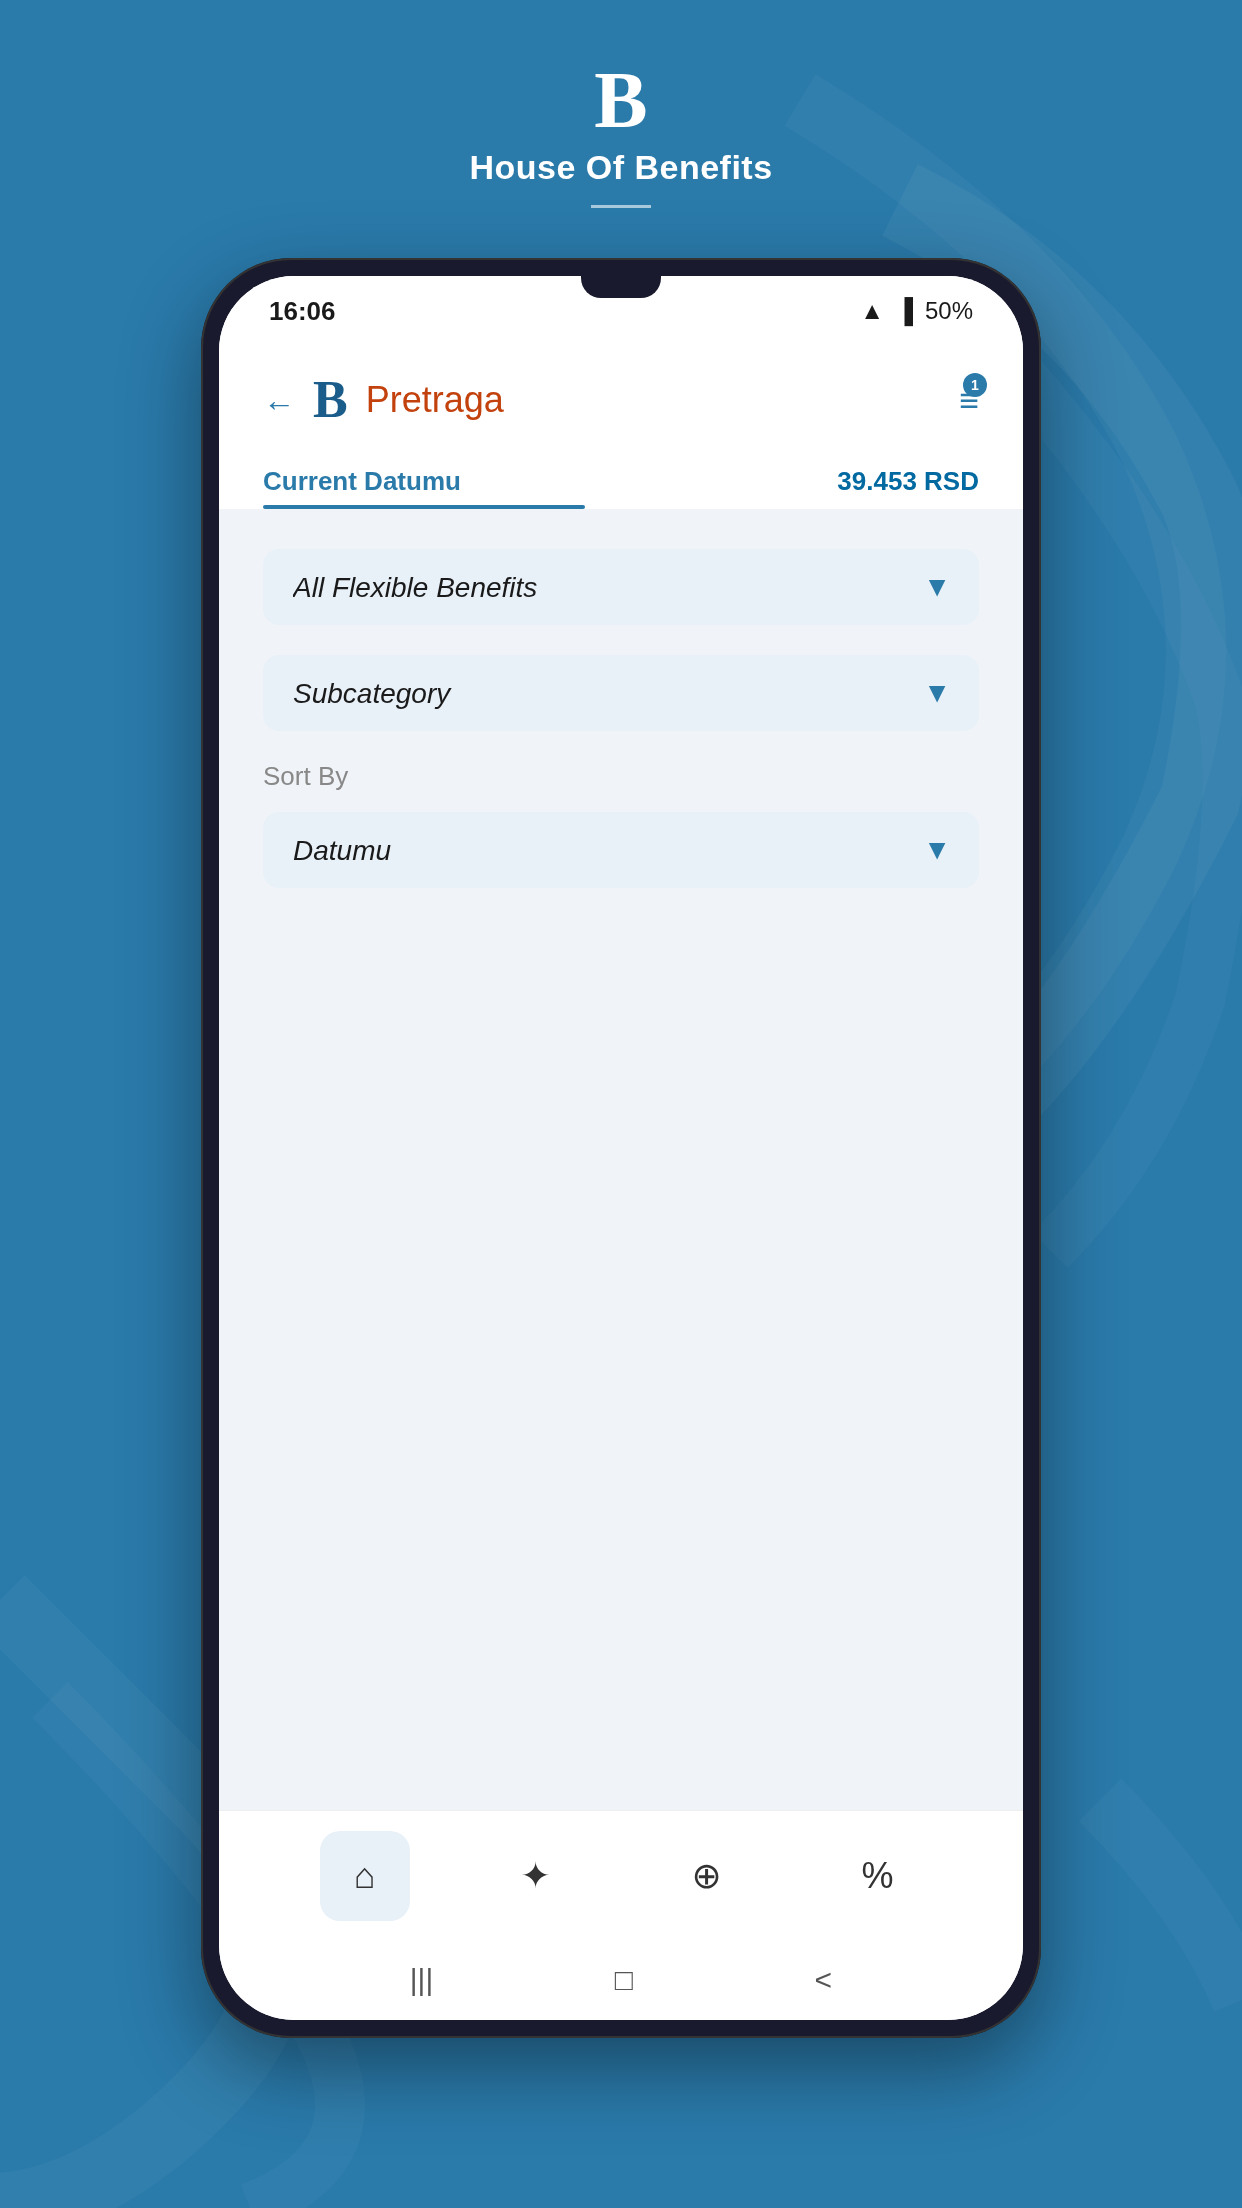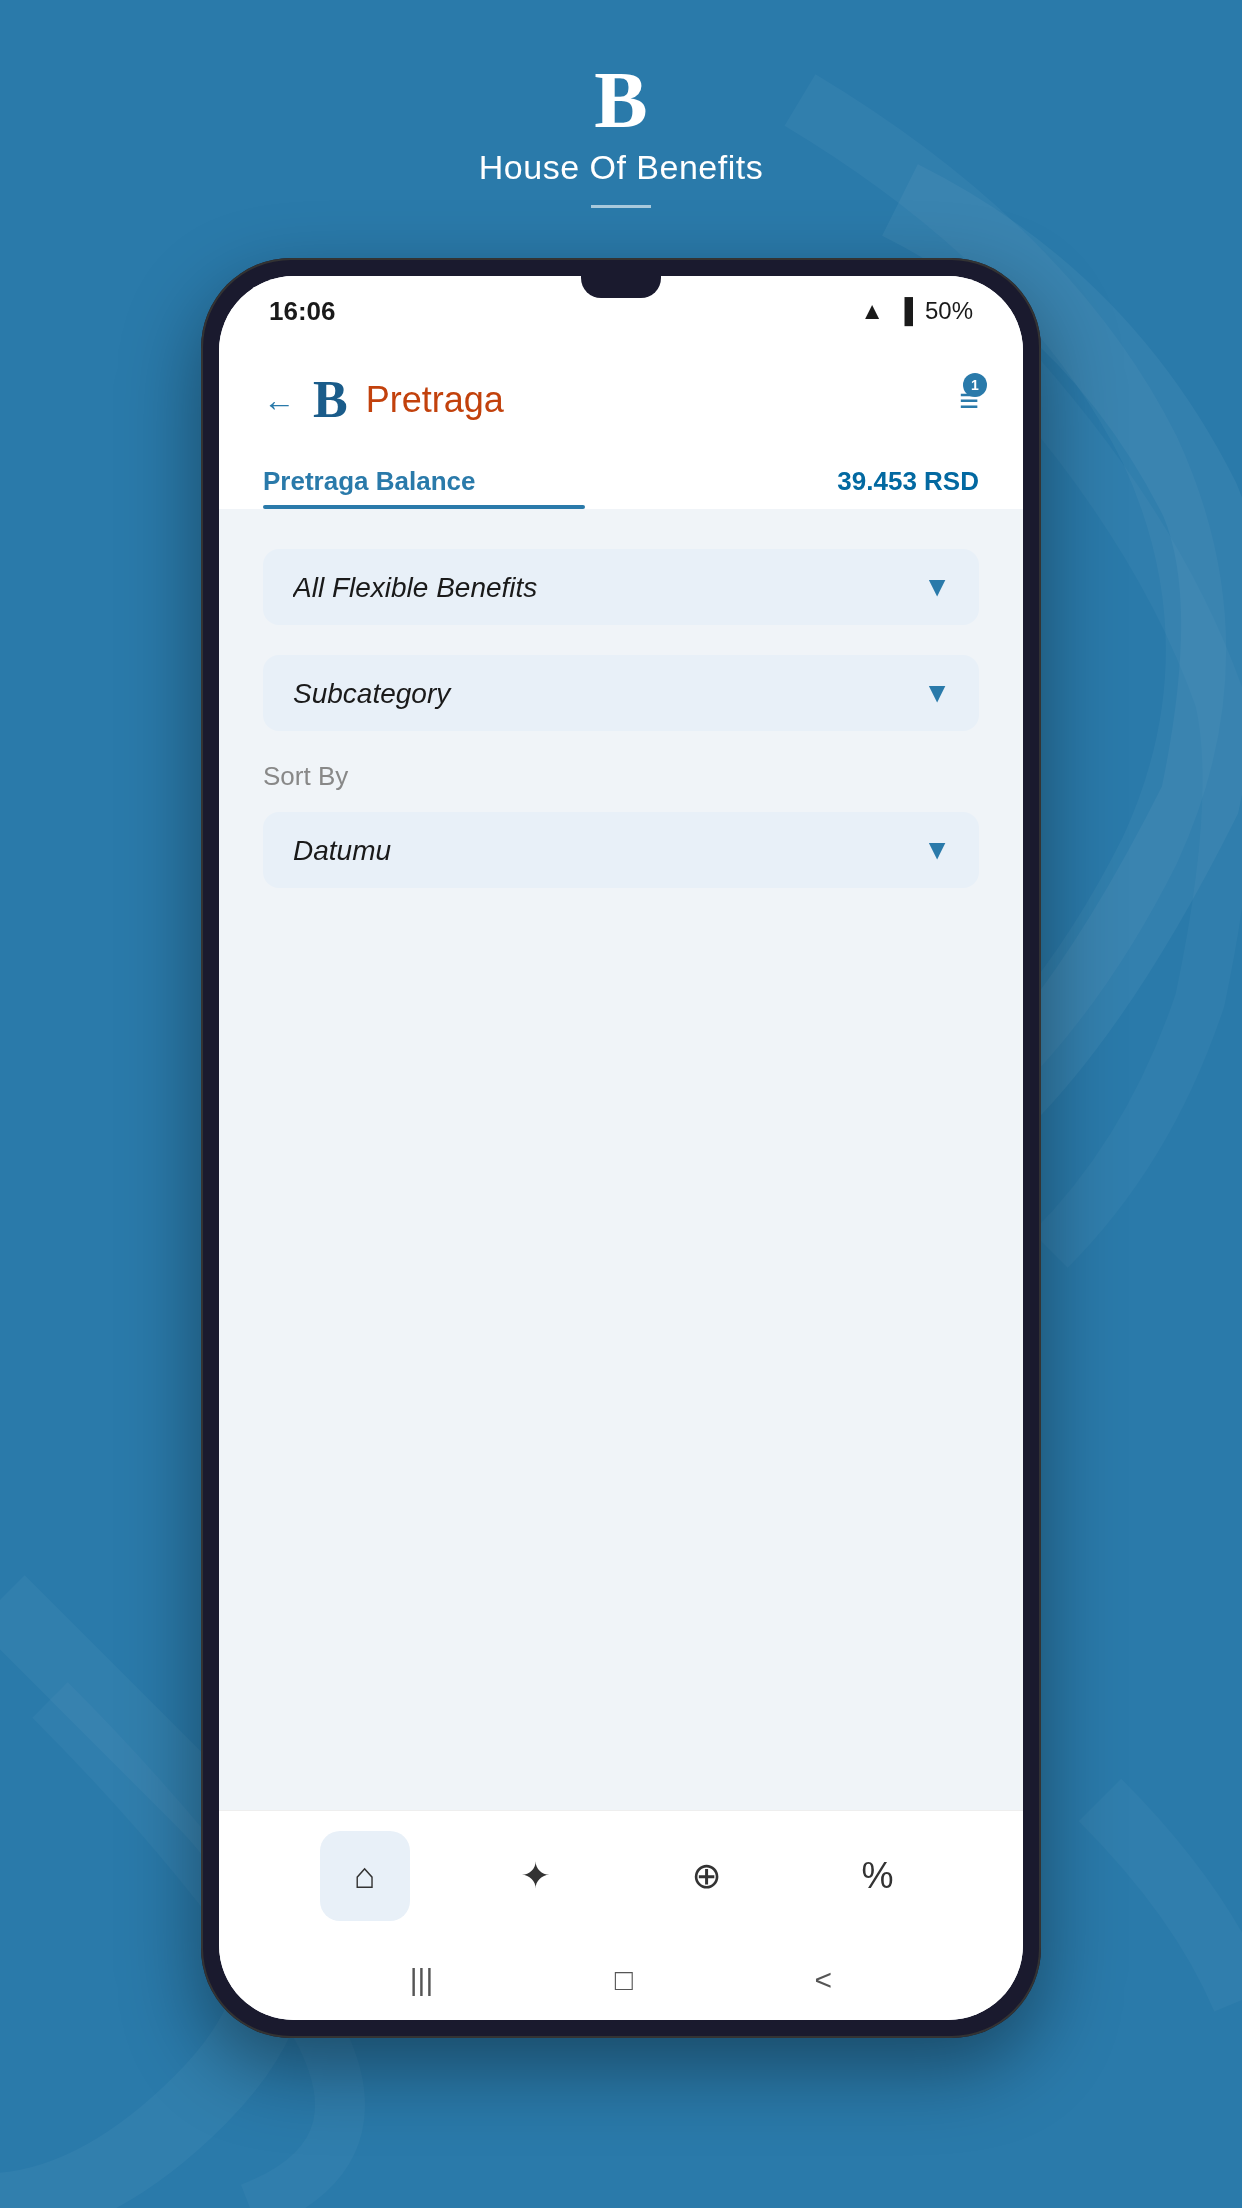--- a/index.html
+++ b/index.html
@@ -40,21 +40,21 @@
     .brand-logo-b {
       font-size: 80px;
       font-weight: 900;
       color: white;
       font-family: Georgia, serif;
       line-height: 1;
     }
     .brand-name {
       color: white;
       font-size: 34px;
-      font-weight: 400;
+      font-weight: 700;
       margin-top: 8px;
       letter-spacing: 0.5px;
     }
     .brand-divider {
       width: 60px;
       height: 3px;
       background: rgba(255,255,255,0.6);
       margin-top: 18px;
     }
 
@@ -382,21 +382,21 @@
             <span class="app-logo-b">B</span>
             <span class="app-title">Pretraga</span>
           </div>
           <div class="filter-icon-wrapper">
             <span class="filter-icon">≡</span>
             <span class="filter-badge">1</span>
           </div>
         </div>
 
         <div class="balance-tab">
-          <span class="balance-tab-label">Pretraga Balance</span>
+          <span class="balance-tab-label">Current Datumu</span>
           <span class="balance-amount">39.453 RSD</span>
         </div>
         <div class="balance-underline"></div>
       </div>
 
       <div class="main-content">
 
 
         <div class="dropdown-wrapper">
           <select>

